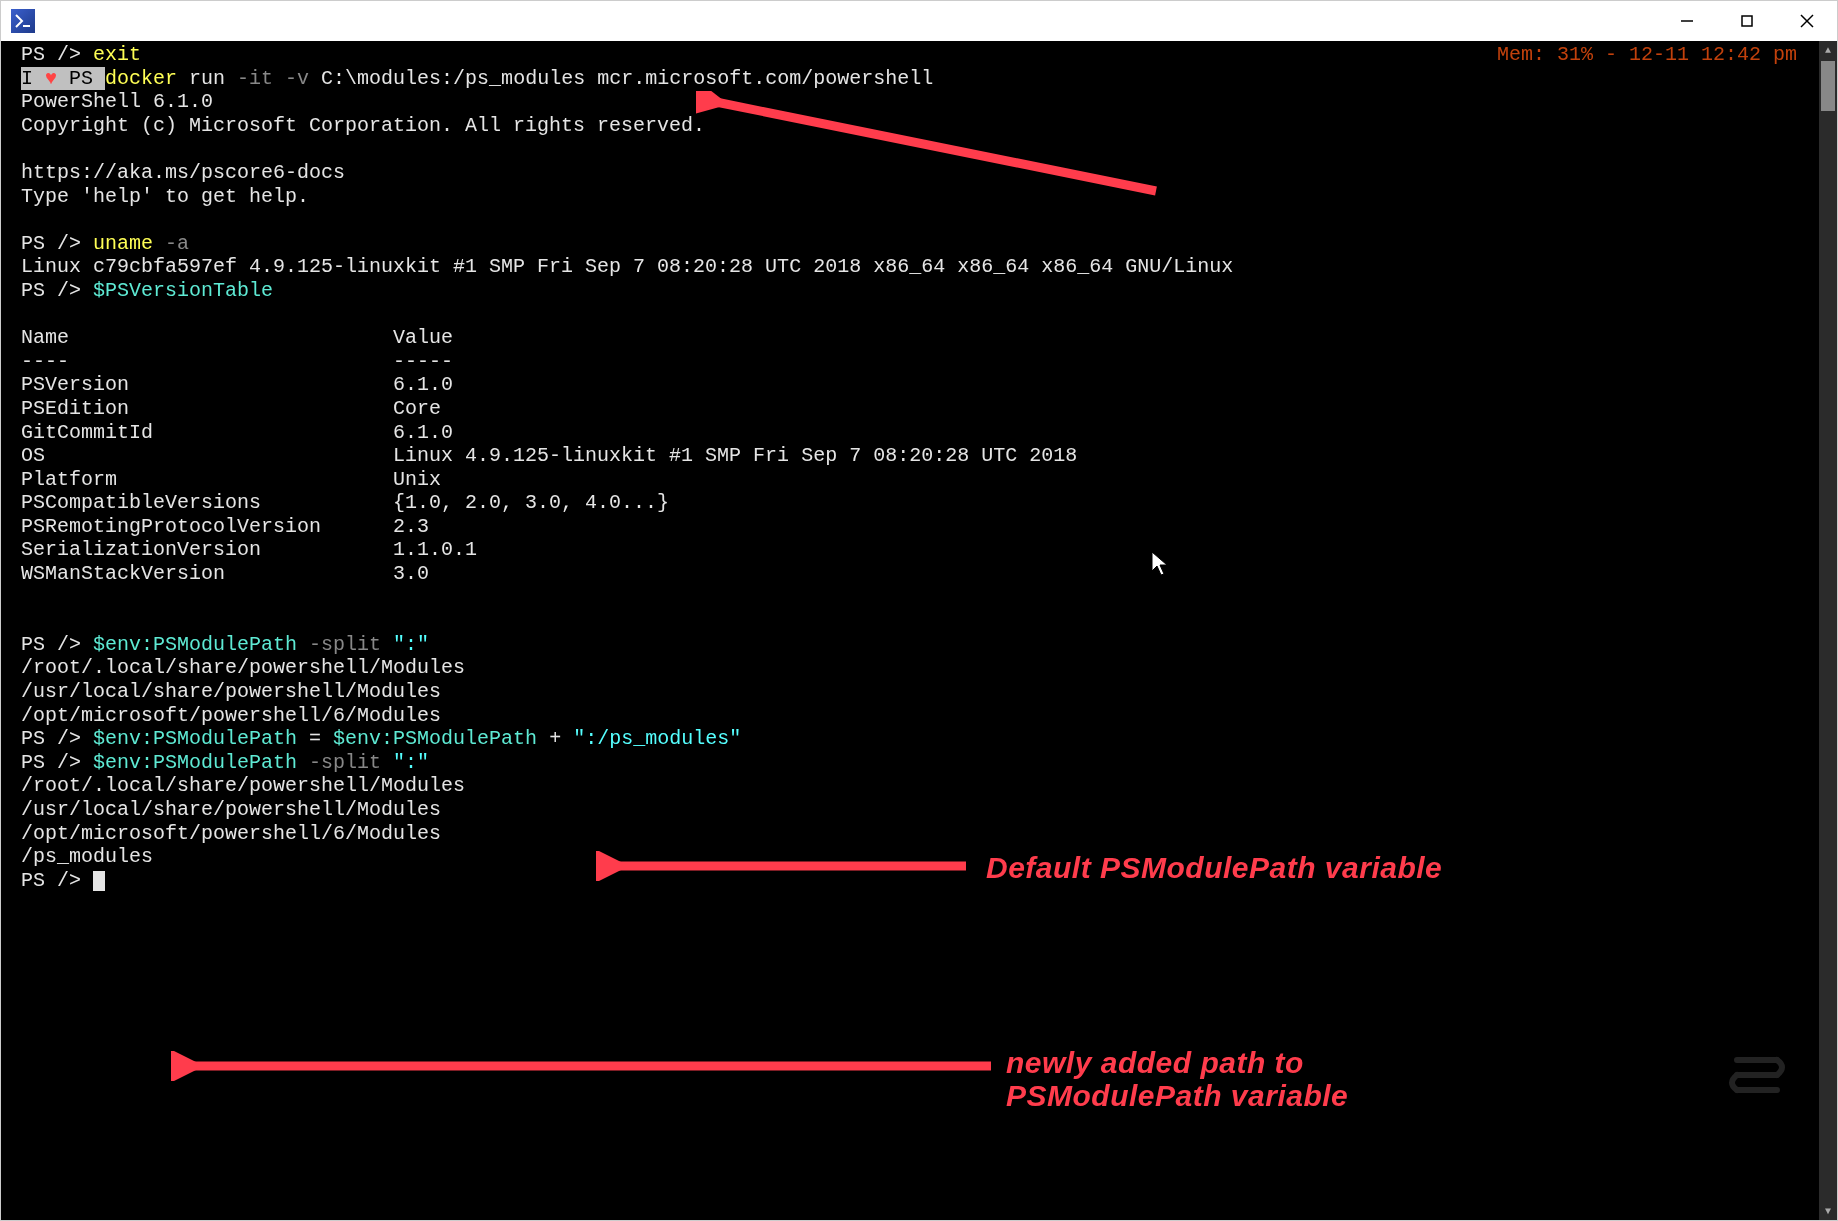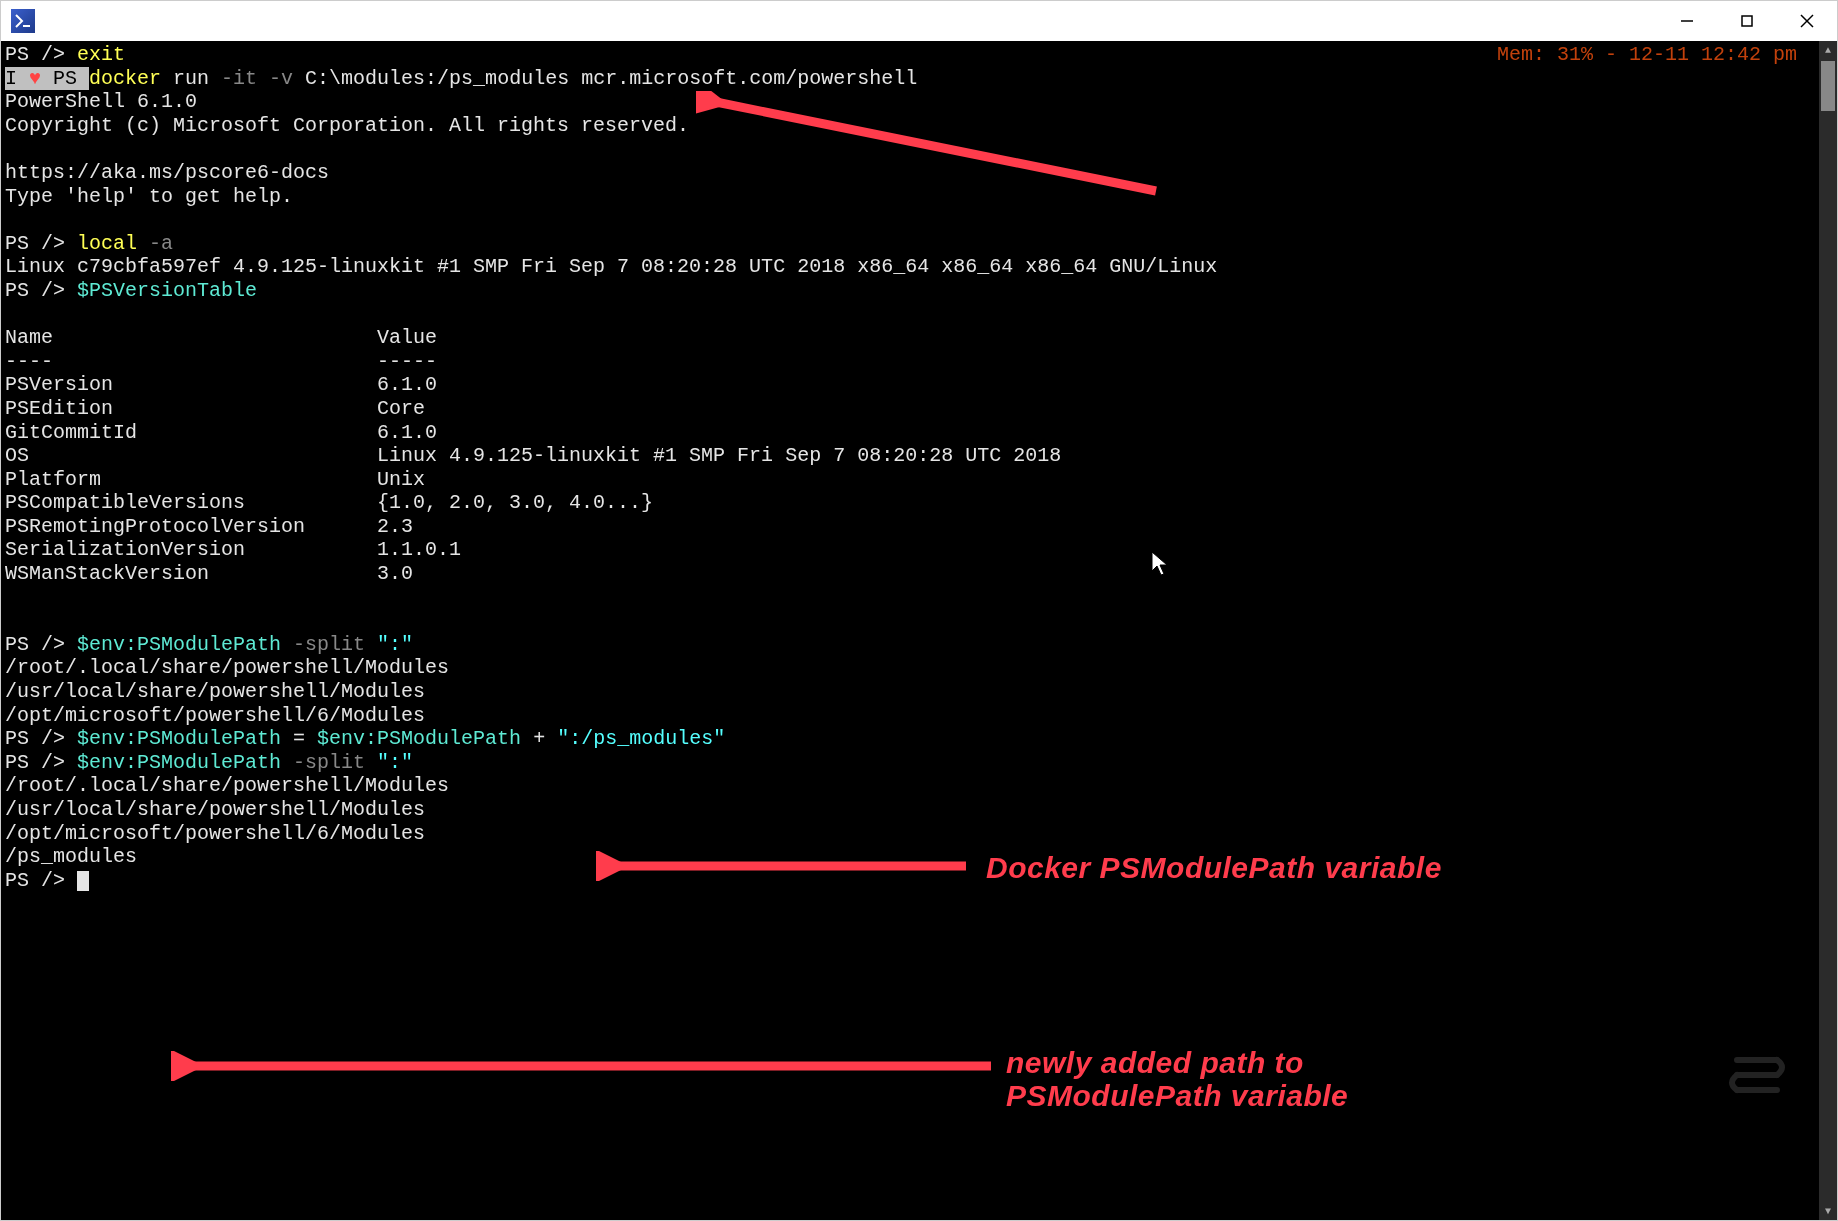--- a/index.html
+++ b/index.html
@@ -57,21 +57,21 @@
     display: flex;
     background: #000;
     position: relative;
   }
   .terminal {
     flex: 1;
     background: #000;
     color: #e5e5e5;
     font-size: 20px;
     line-height: 1.18;
-    padding: 2px 4px;
+    padding: 2px 20px;
     white-space: pre;
     overflow: hidden;
     position: relative;
     border-radius: 20px;
   }
   .scrollbar {
     width: 18px;
     background: #2b2b2b;
     position: relative;
   }
@@ -173,21 +173,21 @@
 
   <div class="terminal-wrap">
     <div class="terminal" id="term"><span>PS /&gt; </span><span class="yellow">exit</span>
 <span class="highlight-bg">I <span class="red-heart">♥</span> PS </span><span class="yellow">docker </span><span>run </span><span class="gray-dim">-it -v </span><span>C:\modules:/ps_modules mcr.microsoft.com/powershell</span>
 PowerShell 6.1.0
 Copyright (c) Microsoft Corporation. All rights reserved.
 
 https://aka.ms/pscore6-docs
 Type 'help' to get help.
 
-<span>PS /&gt; </span><span class="yellow">local </span><span class="gray-dim">-a</span>
+<span>PS /&gt; </span><span class="yellow">uname </span><span class="gray-dim">-a</span>
 Linux c79cbfa597ef 4.9.125-linuxkit #1 SMP Fri Sep 7 08:20:28 UTC 2018 x86_64 x86_64 x86_64 GNU/Linux
 <span>PS /&gt; </span><span class="green">$PSVersionTable</span>
 
 Name                           Value
 ----                           -----
 PSVersion                      6.1.0
 PSEdition                      Core
 GitCommitId                    6.1.0
 OS                             Linux 4.9.125-linuxkit #1 SMP Fri Sep 7 08:20:28 UTC 2018
 Platform                       Unix
@@ -215,21 +215,21 @@
     </div>
 
     <div class="status" style="position:absolute; top:2px; right:40px; font-size:20px;">Mem: 31% - 12-11  12:42 pm</div>
 
     <div class="mouse-cursor" style="left:1150px; top:510px;">
       <svg width="20" height="26" viewBox="0 0 20 26">
           <path d="M1 1 L1 20 L6 15 L10 24 L13 23 L9 14 L16 14 Z" fill="#fff" stroke="#000" stroke-width="1"></path>
         </svg>
     </div>
 
-    <div class="annotation" style="left:985px; top:810px;">Docker PSModulePath variable</div>
+    <div class="annotation" style="left:985px; top:810px;">Default PSModulePath variable</div>
     <div class="annotation" style="left:1005px; top:1005px; width:410px;">newly added path to PSModulePath variable</div>
 
     <svg class="arrow-svg" style="left:695px; top:50px;" width="475" height="120">
       <defs>
           <marker id="ah1" markerWidth="12" markerHeight="12" refX="2" refY="6" orient="auto">
             <path d="M12 0 L0 6 L12 12 Z" fill="#ff3c4c"></path>
           </marker>
         </defs>
       <line x1="460" y1="100" x2="15" y2="10" stroke="#ff3c4c" stroke-width="9" marker-end="url(#ah1)"></line>
     </svg>

